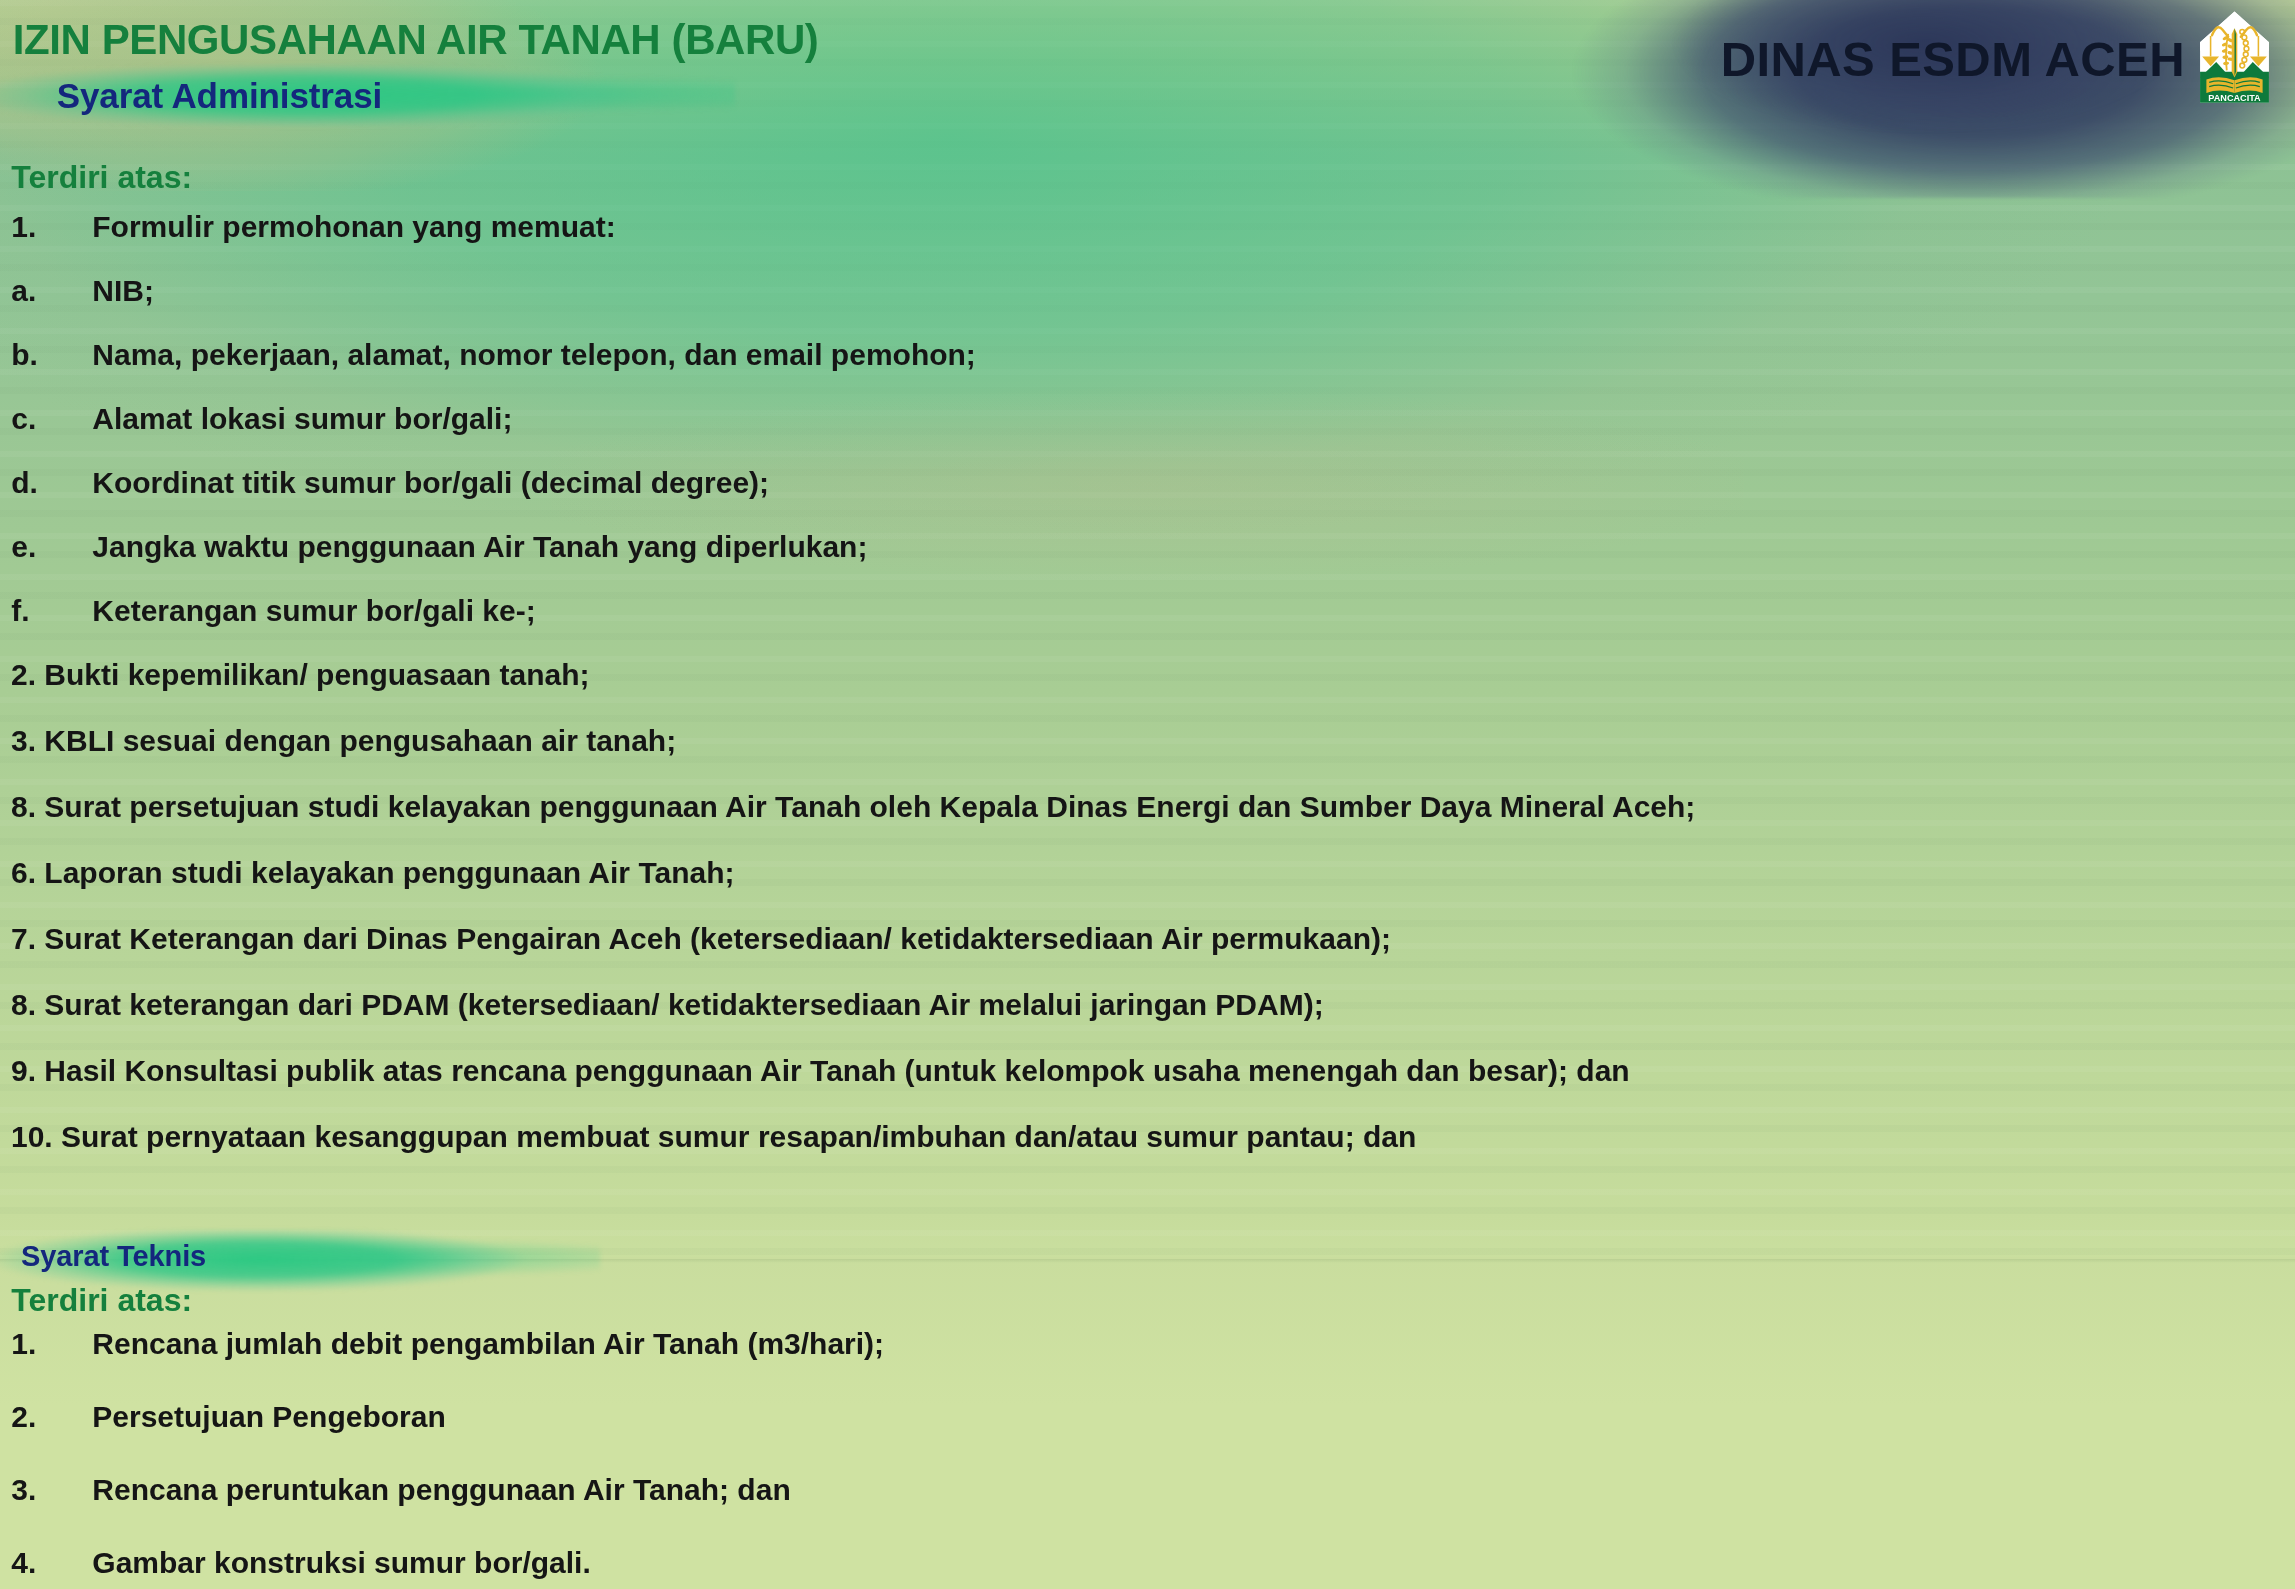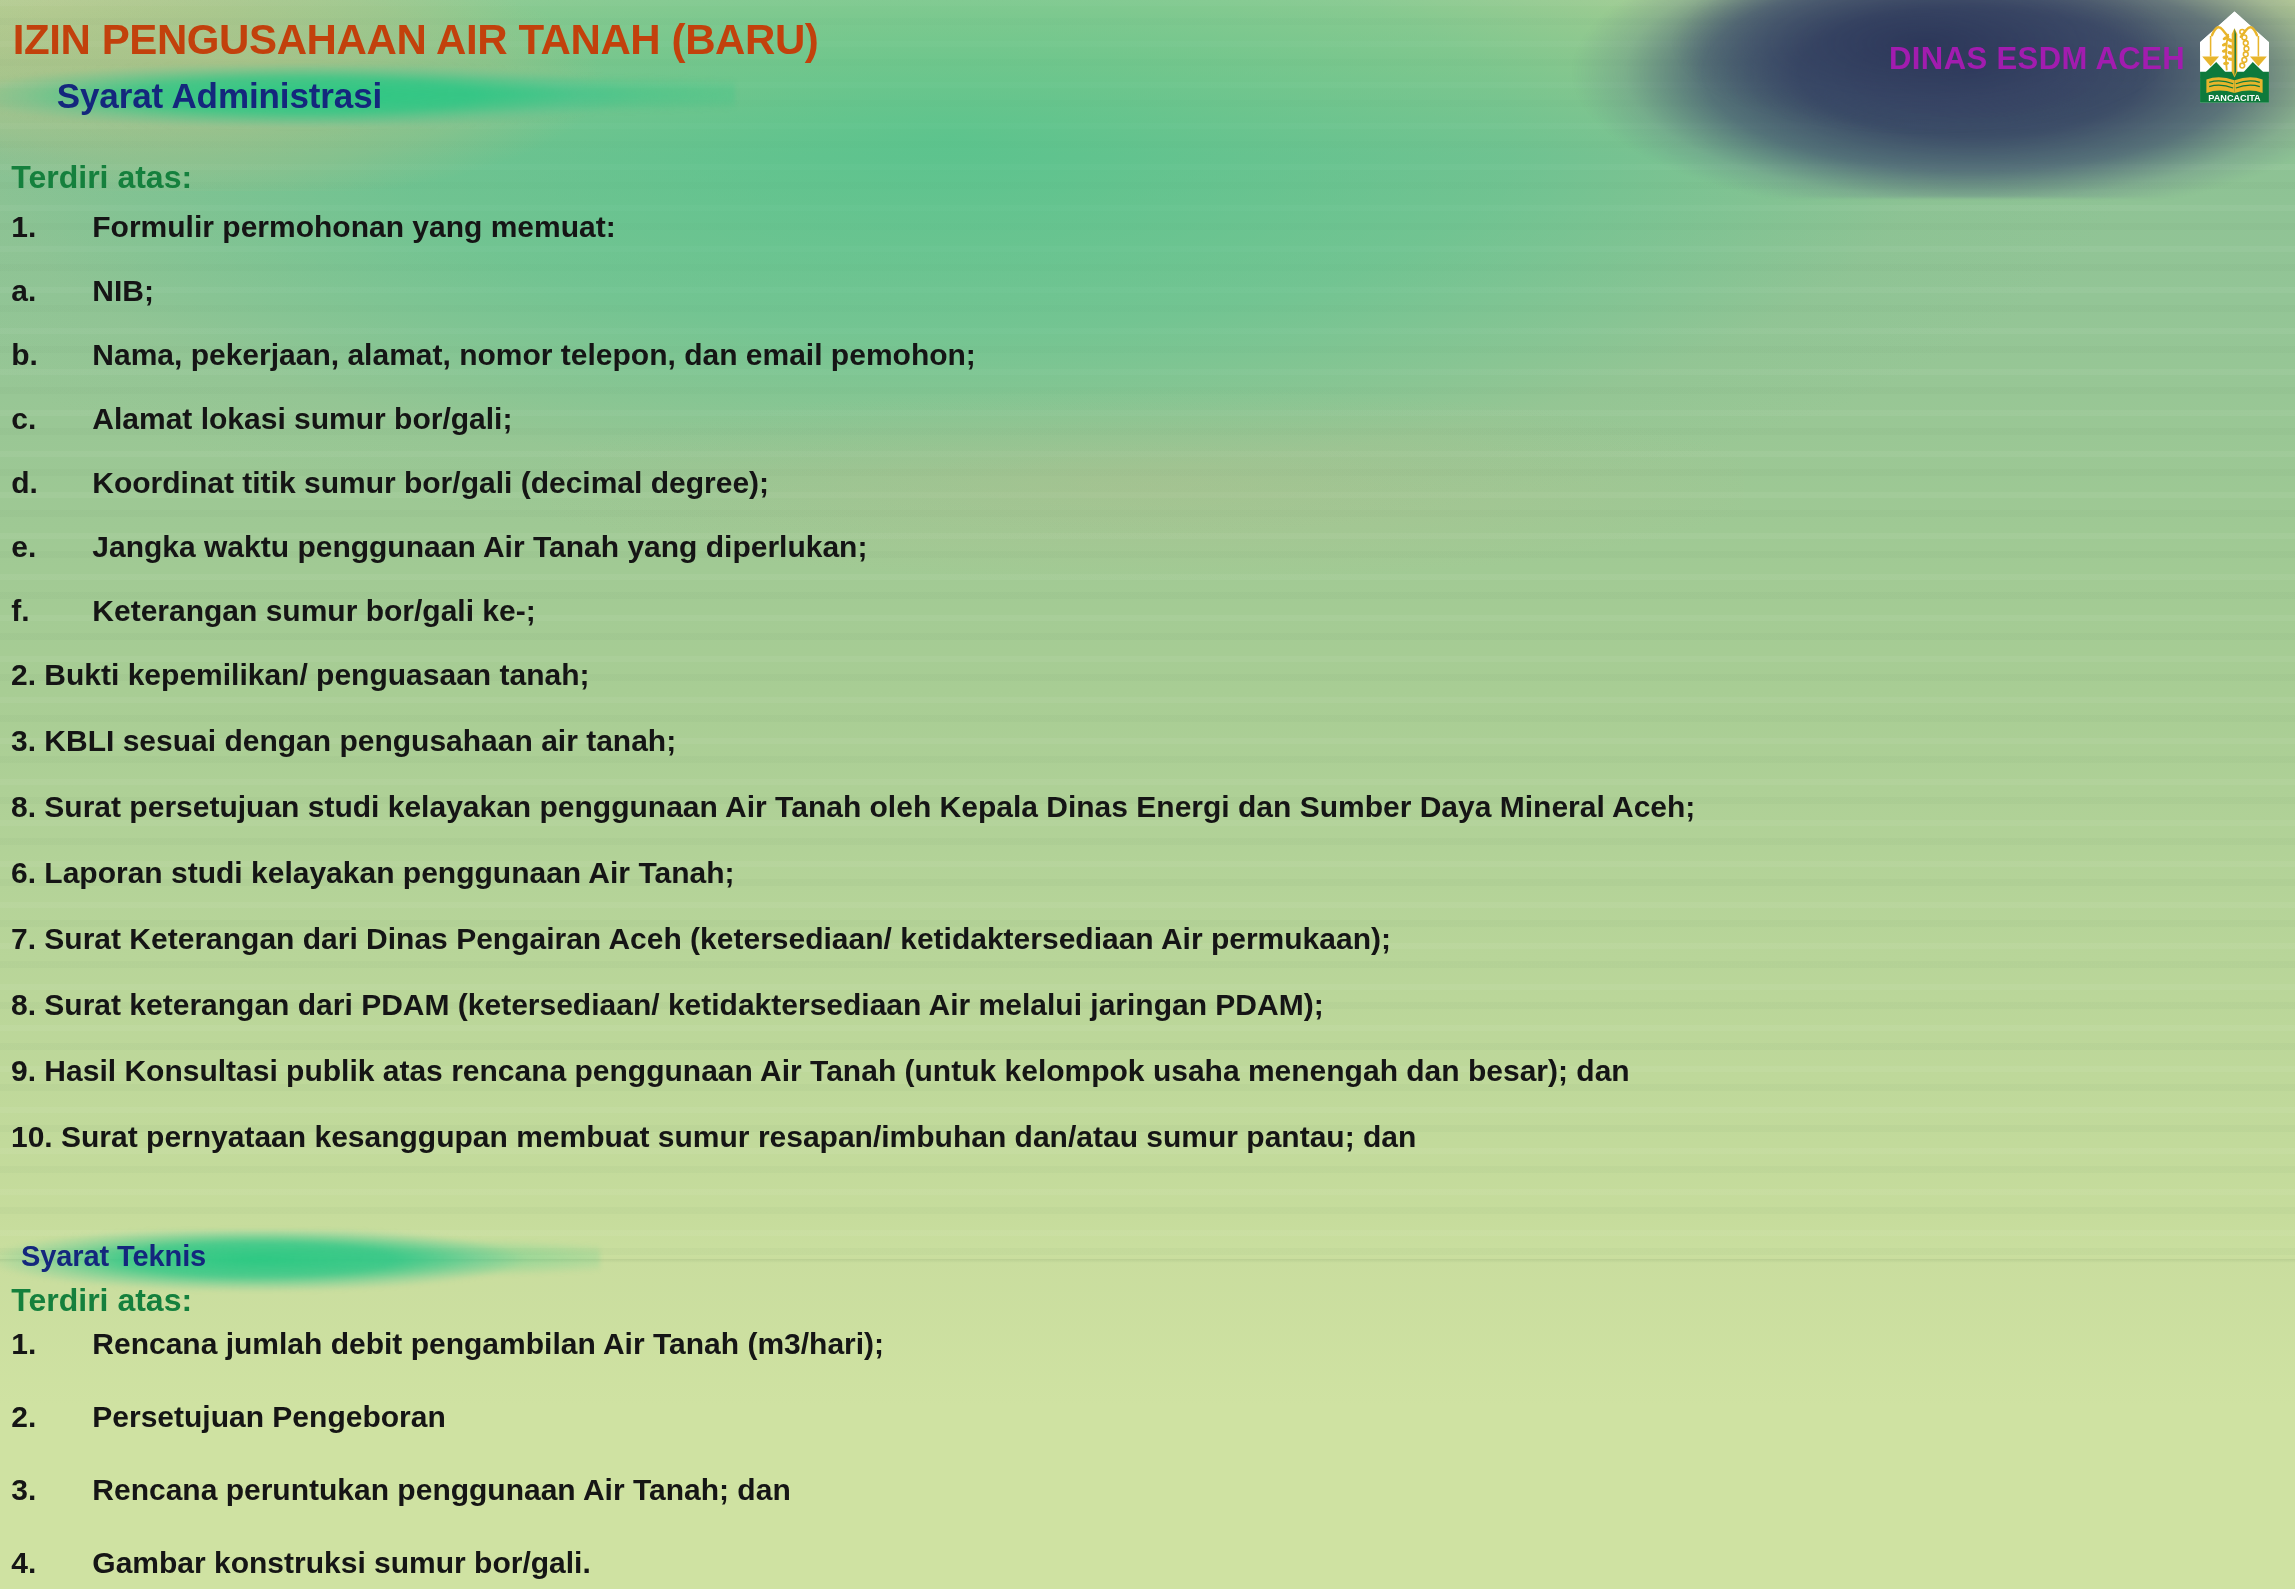--- a/index.html
+++ b/index.html
@@ -147,39 +147,39 @@
   
   .header-brand {
     position: absolute;
     right: 21px;
     top: 10px;
     display: flex;
     align-items: center;
     gap: 10px;
   }
   .brand-text {
-    color: #a21caf;
-    font-size: 31px;
+    color: #0f172a;
+    font-size: 49px;
     font-weight: 700;
     letter-spacing: 0.4px;
     white-space: nowrap;
     font-family: "Liberation Sans", sans-serif;
   }
   .brand-logo {
     width: 79px;
     height: 97px;
     display: block;
   }
 
   
   .title-main {
     position: absolute;
     left: 12.7px;
     top: 15.5px;
-    color: #c2410c;
+    color: #15803d;
     font-size: 42px;
     font-weight: 700;
     letter-spacing: -0.4px;
     white-space: nowrap;
     font-family: "Liberation Sans", sans-serif;
   }
   .title-sub {
     position: absolute;
     left: 12.7px;
     top: 76px;

